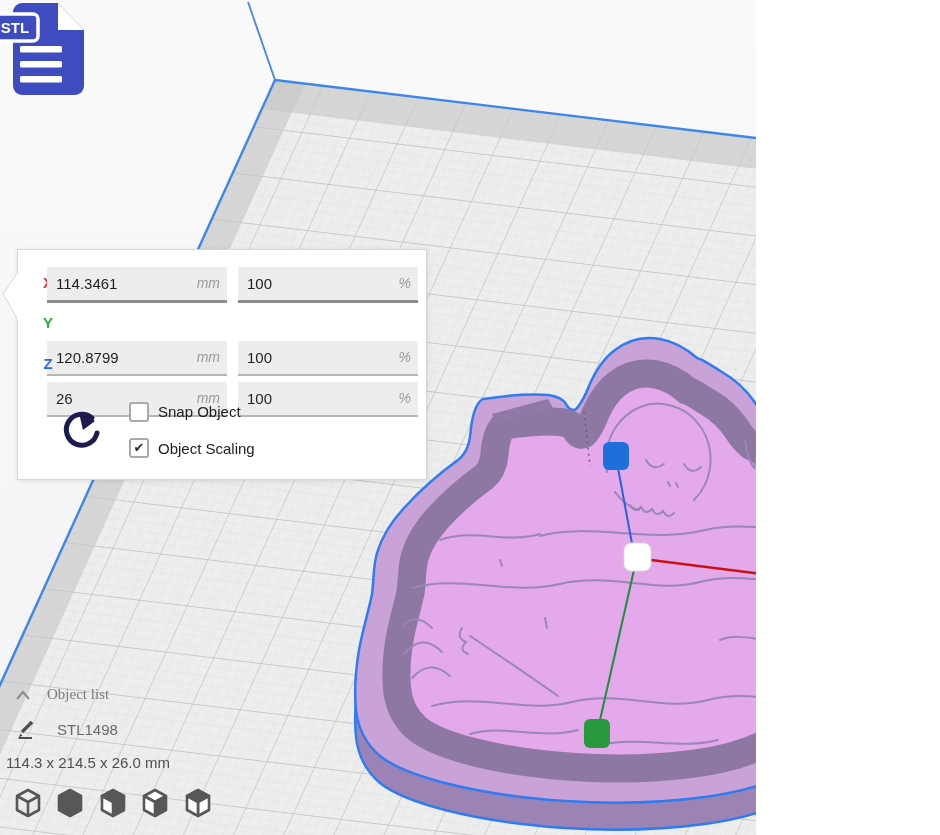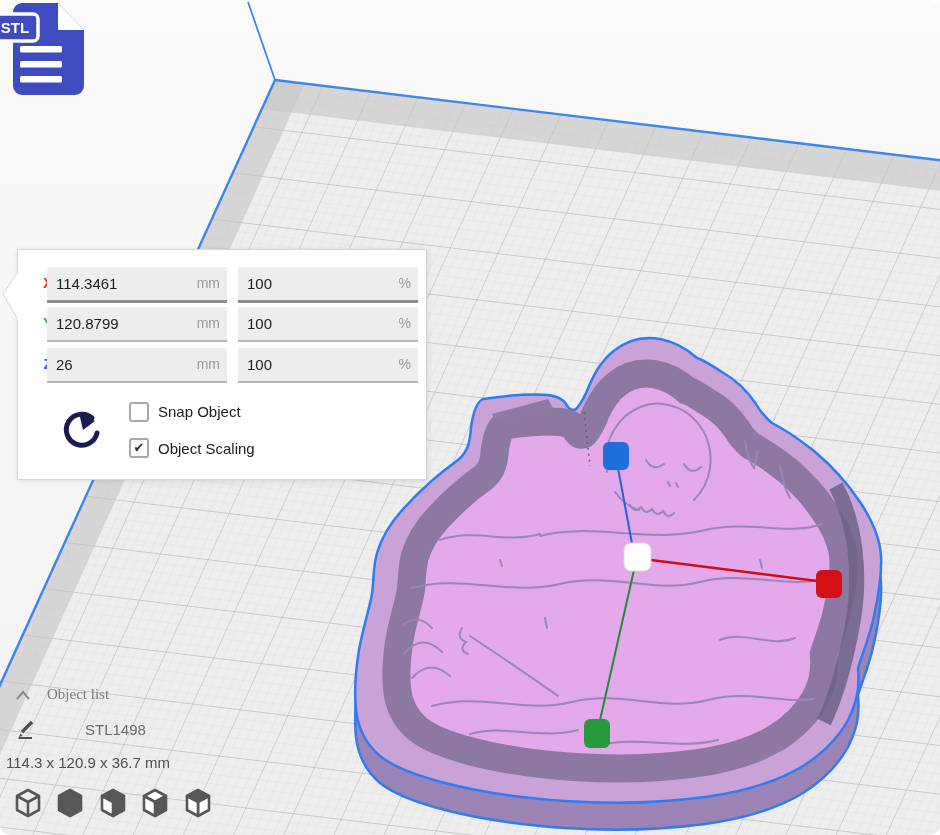--- a/index.html
+++ b/index.html
@@ -1,48 +1,48 @@
 <!DOCTYPE html>
 <html><head>
 <meta charset="utf-8">
 <style>
   html,body{margin:0;padding:0;}
-  .stage{position:relative;width:940px;height:835px;overflow:hidden;
+  .stage{position:relative;width:756px;height:835px;overflow:hidden;
     background:linear-gradient(180deg,#fafafb 0%,#f3f3f5 100%);
-    font-family:"Liberation Sans",sans-serif;border-radius:10px;}
+    font-family:"Liberation Sans",sans-serif;}
   .scene{position:absolute;left:0;top:0;z-index:0;}
 
   
   .panel{position:absolute;left:17px;top:249px;width:408px;height:229px;background:#ffffff;
     border:1px solid #d6d6d6;box-shadow:0 1px 5px rgba(0,0,0,.10);z-index:10;}
   .panel-arrow{position:absolute;left:-17px;top:8px;z-index:11;}
   .srow{position:absolute;left:0;width:408px;height:33px;}
   .srow .axis{position:absolute;left:18px;top:7px;width:24px;text-align:center;font-size:15px;font-weight:bold;}
   .field{position:absolute;top:0;height:33px;background:#ededed;}
   .field input{position:absolute;left:0;top:0;width:100%;height:100%;border:none;background:transparent;
     font-family:"Liberation Sans",sans-serif;font-size:15px;color:#1f1f1f;padding:0 56px 0 9px;box-sizing:border-box;outline:none;}
-  .field .unit{position:absolute;right:7px;top:8px;font-size:14px;color:#9a9a9a;}
+  .field .unit{position:absolute;right:7px;top:8px;font-size:14px;color:#9a9a9a;font-style:italic;}
   .f-mm{left:29px;width:180px;}
   .f-pct{left:220px;width:180px;}
   .row-x .field{border-bottom:3px solid #8d8d8d;}
-  .row-y .field,.row-z .field{border-bottom:2px solid #b6b6b6;}
+  .row-y .field,.row-z .field{border-bottom:2px solid #b6b6b6;margin-top:34px;}
   .chk{position:absolute;left:111px;width:20px;height:20px;background:#fff;border:2px solid #a9a9a9;
     border-radius:3px;box-sizing:border-box;text-align:center;line-height:15px;font-size:13px;color:#2b2b2b;cursor:pointer;}
   .chk-label{position:absolute;left:140px;font-size:15px;color:#1c1c1c;}
   .reset-btn{position:absolute;left:41px;top:156px;width:46px;height:46px;cursor:pointer;}
 
   
   .stl-icon{position:absolute;left:0;top:0;width:100px;height:102px;z-index:12;overflow:visible;}
 
   
   .objlist{position:absolute;left:0;top:680px;z-index:6;}
   .ol-header{position:absolute;left:14px;top:6px;width:160px;height:20px;cursor:pointer;font-family:Liberation Serif, serif;}
   .ol-header-label{position:absolute;left:33px;top:0;font-size:15px;color:#7a7a7a;white-space:nowrap;}
   .ol-item{position:absolute;left:16px;top:38px;width:180px;height:24px;}
-  .ol-item-label{position:absolute;left:41px;top:3px;font-size:15px;color:#6b6b6b;margin-left:28px;}
+  .ol-item-label{position:absolute;left:41px;top:3px;font-size:15px;color:#6b6b6b;}
   .ol-dims{position:absolute;left:6px;top:74px;font-size:15px;color:#4f4f4f;white-space:nowrap;}
   .view-row{position:absolute;left:13px;top:107px;height:34px;white-space:nowrap;}
   .view-row svg{margin-right:8px;cursor:pointer;}
 </style>
 </head>
 <body>
 
 <div class="stage">
 
   <svg class="scene" width="940" height="835">
@@ -203,21 +203,21 @@
       <span class="ol-header-label">Object list</span>
     </div>
     <div class="ol-item">
       <svg width="24" height="22" style="position:absolute;left:0;top:0;">
         <line x1="6" y1="14" x2="16" y2="4" stroke="#4f4f4f" stroke-width="3.4"></line>
         <polygon points="4.6,15.6 2.8,19 6.6,18" fill="#4f4f4f"></polygon>
         <line x1="2.5" y1="20" x2="16" y2="20" stroke="#4f4f4f" stroke-width="2"></line>
       </svg>
       <span class="ol-item-label">STL1498</span>
     </div>
-    <span class="ol-dims">114.3 x 120.9 x 36.7 mm</span>
+    <span class="ol-dims">114.3 x 214.5 x 26.0 mm</span>
 
     <div class="view-row">
       
       <svg width="30" height="32" viewBox="0 0 30 32">
         <g fill="none" stroke="#575757" stroke-width="2.6" stroke-linejoin="round">
           <polygon points="15,3 26,9 26,23 15,29 4,23 4,9"></polygon>
           <polyline points="4,9 15,15 26,9"></polyline>
           <line x1="15" y1="15" x2="15" y2="29"></line>
         </g>
       </svg>

